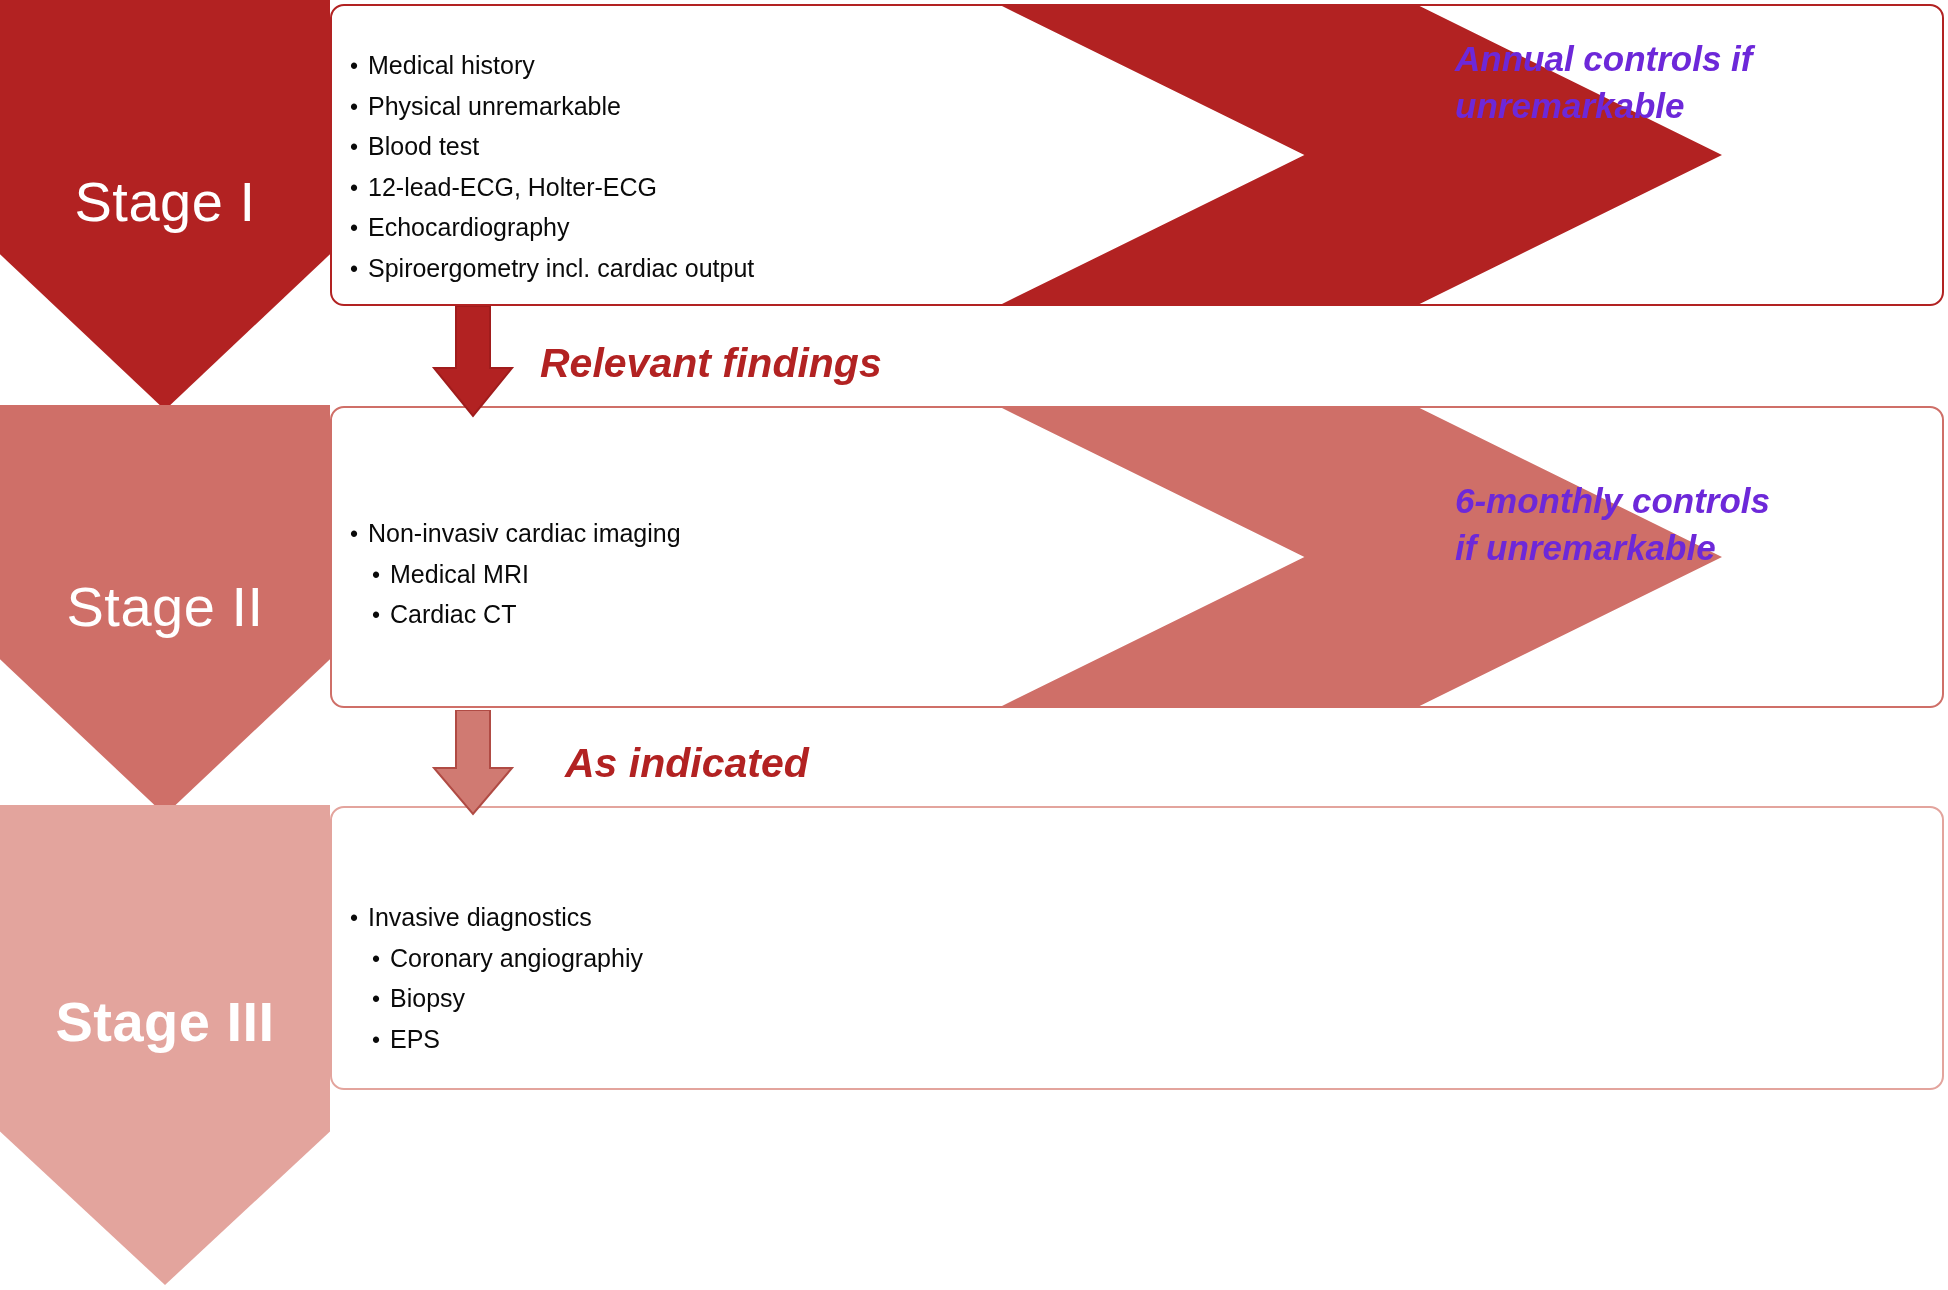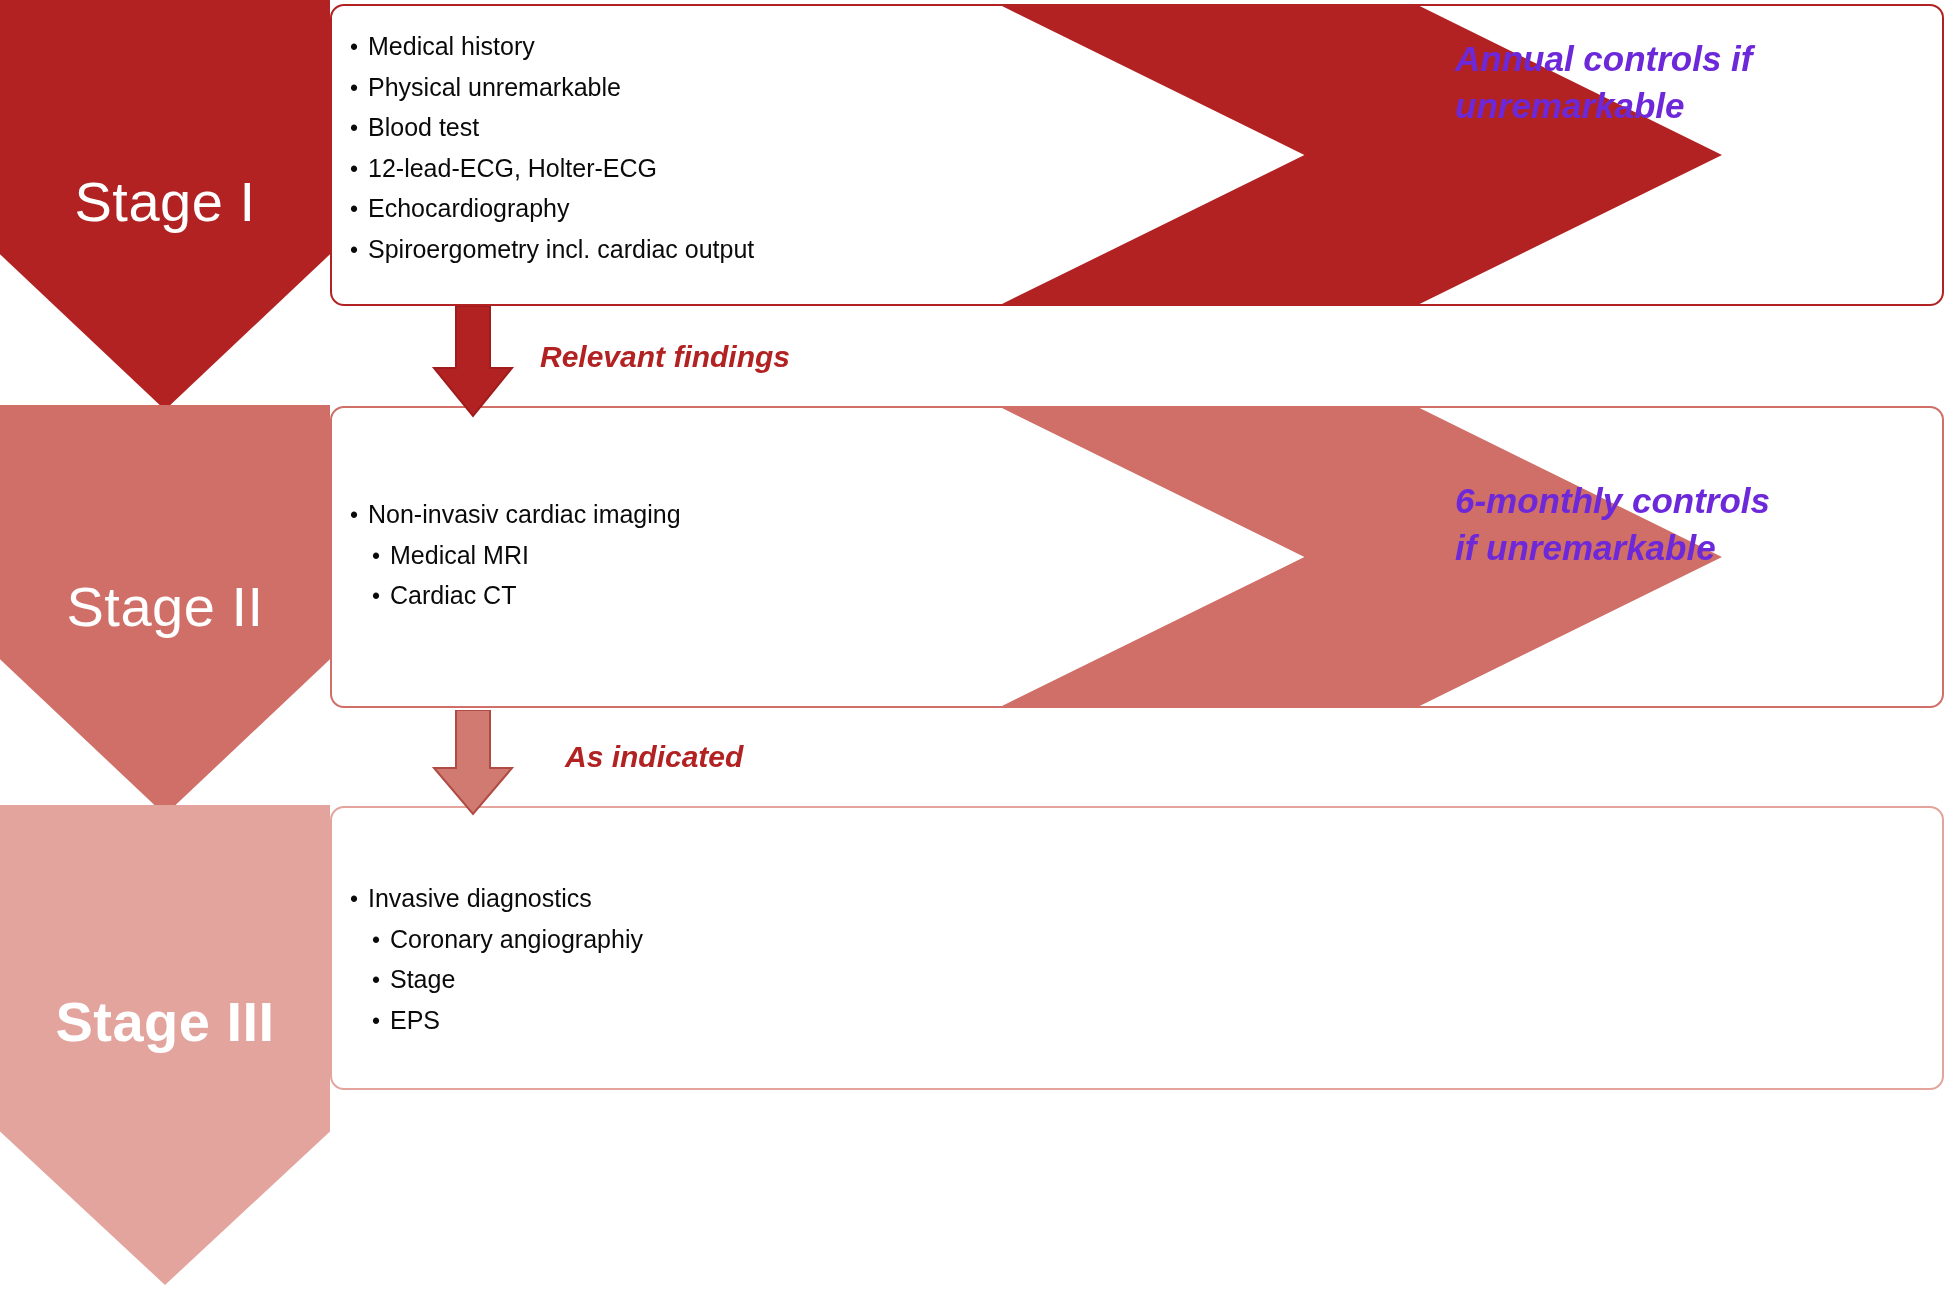--- a/index.html
+++ b/index.html
@@ -55,20 +55,21 @@
     top: 0;
     height: 100%;
   }
 
   .bullets {
     position: absolute;
     z-index: 3;
     font-size: 25px;
     color: #0a0a0a;
     line-height: 1.62;
+    margin-top: 19px;
   }
   .bullets .li {
     white-space: nowrap;
   }
   .bullets .li::before {
     content: "\2022";
     display: inline-block;
     width: 18px;
     margin-left: 0;
     font-size: 23px;
@@ -87,21 +88,21 @@
     line-height: 1.33;
     text-align: left;
   }
 
   .conn-label {
     position: absolute;
     z-index: 4;
     color: #b22222;
     font-weight: bold;
     font-style: italic;
-    font-size: 30px;
+    font-size: 41px;
     white-space: nowrap;
   }
 
   .arrow {
     position: absolute;
     z-index: 4;
   }
 </style>
 </head>
 <body>
@@ -161,17 +162,17 @@
   <div class="chevron" style="left:0px; top:805px; width:330px; height:480px; background:#e3a49d;
               clip-path: polygon(0 0, 100% 0, 100% 68%, 50% 100%, 0 68%); font-weight: bold;">
     <span style="transform:translateY(-24px);">Stage III</span>
   </div>
 
   <div class="panel lighter" style="left:330px; top:806px; width:1614px; height:284px;"></div>
 
   <div class="bullets" style="left:350px; top:878px; width:640px;">
     <div class="li">Invasive diagnostics</div>
     <div class="li indent">Coronary angiographiy</div>
-    <div class="li indent">Stage</div>
+    <div class="li indent">Biopsy</div>
     <div class="li indent">EPS</div>
   </div>
 
 </div>
 
 </body></html>

